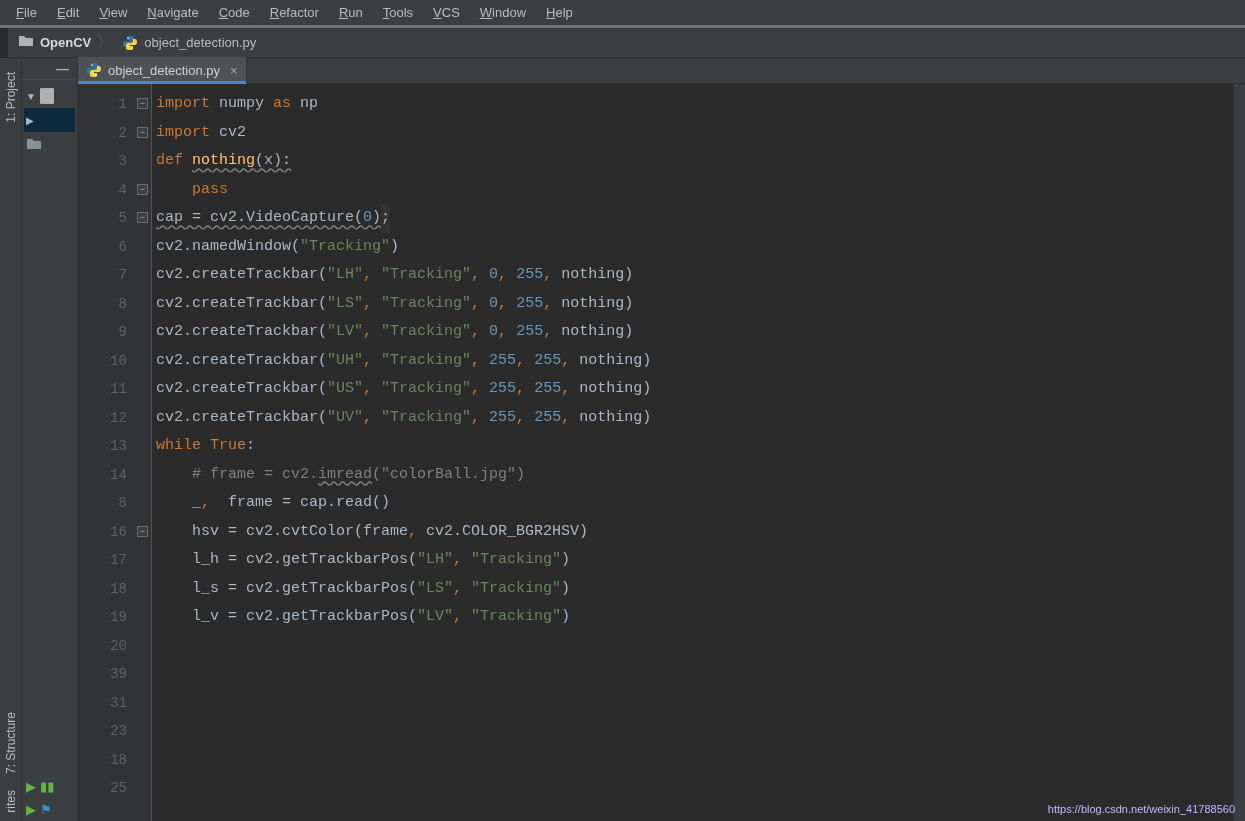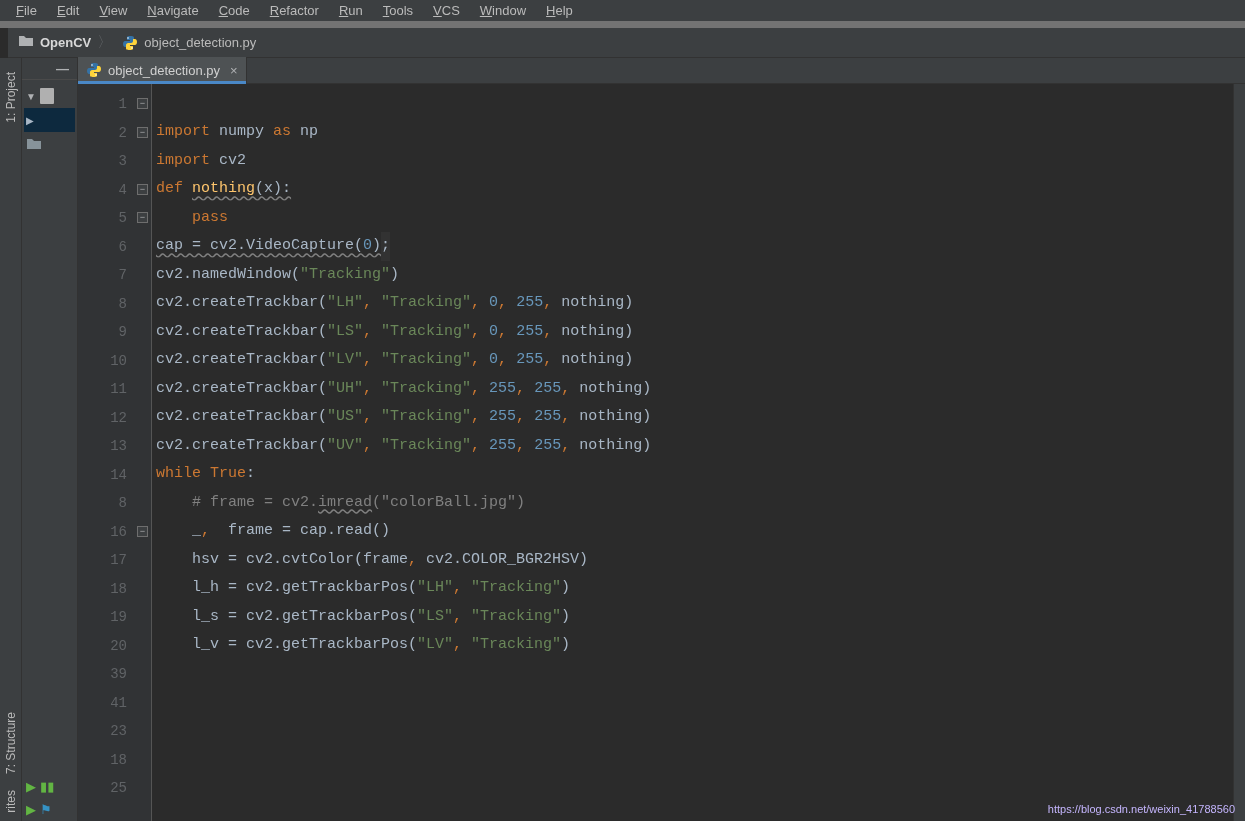--- a/index.html
+++ b/index.html
@@ -3,21 +3,21 @@
 <meta charset="utf-8">
 <style>
 * { margin:0; padding:0; box-sizing:border-box; }
 body {
   background:#2B2B2B; color:#A9B7C6;
   font-family:"Segoe UI",Arial,sans-serif; font-size:13px;
   width:1245px; height:821px; overflow:hidden; position:relative;
 }
 .menubar {
   height:28px; background:#3C3F41; display:flex; align-items:center;
-  padding:0 6px; border-bottom:7px solid #737373; color:#BBBBBB;
+  padding:0 6px; border-bottom:3px solid #737373; color:#BBBBBB;
 }
 .menubar .m { padding:2px 10px; cursor:default; }
 .menubar .m u { text-decoration:underline; }
 
 .navbar {
   height:30px; background:#3C3F41; display:flex; align-items:center;
   padding:0 10px; border-bottom:1px solid #323232; color:#AFB1B3;margin-left:8px;
 }
 .navbar .folder-icon { margin-right:6px; color:#AFB1B3; font-size:14px;}
 .navbar .pyicon { margin:0 6px 0 4px; }
@@ -82,21 +82,20 @@
 }
 .fold-mark{
   position:absolute; left:1px; width:11px; height:11px; 
   border:1px solid #6E6E6E; background:#3C3F41; font-size:9px; line-height:9px;
   text-align:center; color:#AFB1B3;
 }
 .code {
   flex:1; padding:6px 0 0 4px; font-family:Consolas,'Courier New',monospace;
   font-size:15px; line-height:28.5px; white-space:pre; color:#A9B7C6;
   position:relative;
-  margin-top:28px;
 }
 .kw{ color:#CC7832; }
 .fn{ color:#FFC66D; }
 .str{ color:#6A8759; }
 .num{ color:#6897BB; }
 .com{ color:#808080; }
 .punc{ color:#CC7832; }
 .wavy{ text-decoration:underline wavy #808080; text-underline-offset:3px;}
 .caretbg{ background:#323232; display:inline-block; }
 .scroll-right{ position:absolute; right:0; top:0; bottom:0; width:12px; background:#3C3F41; border-left:1px solid #323232;}
@@ -216,21 +215,21 @@
           <div>12</div>
           <div>13</div>
           <div>14</div>
           <div>8</div>
           <div>16</div>
           <div>17</div>
           <div>18</div>
           <div>19</div>
           <div>20</div>
           <div>39</div>
-          <div>41</div>
+          <div>31</div>
           <div>23</div>
           <div>18</div>
           <div>25</div>
         </div>
       <div class="fold-col" id="foldcol">
           <div class="fold-mark" style="top: 14px;">−</div>
           <div class="fold-mark" style="top: 42.5px;">−</div>
           <div class="fold-mark" style="top: 99.5px;">−</div>
           <div class="fold-mark" style="top: 128px;">−</div>
           <div class="fold-mark" style="top: 441.5px;">−</div>

